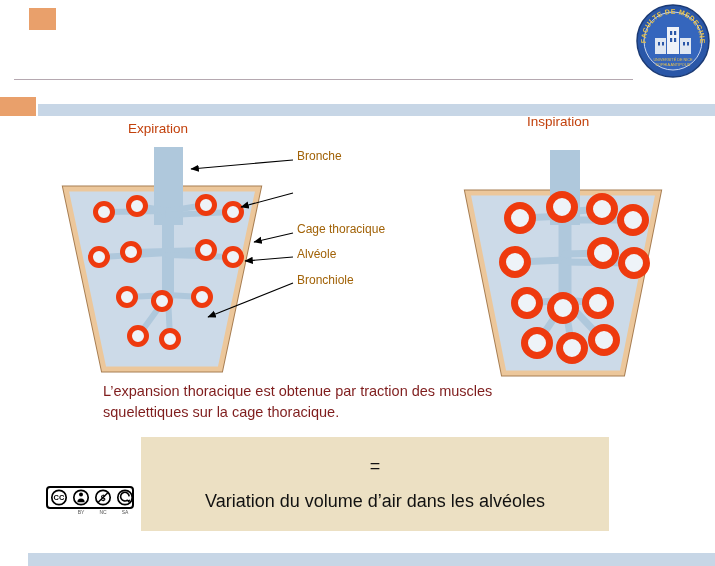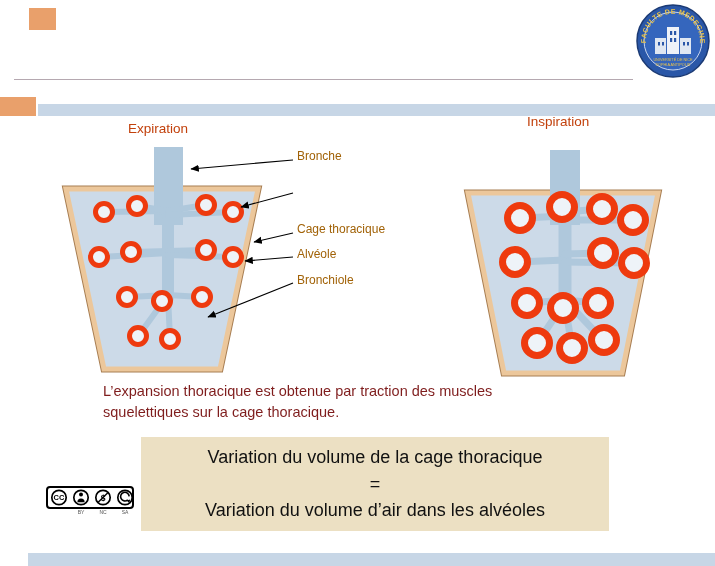--- a/index.html
+++ b/index.html
@@ -171,21 +171,20 @@
     <line x1="293" y1="160" x2="191" y2="169" stroke="#000" stroke-width="1.2" marker-end="url(#ah)"></line>
     <line x1="293" y1="193" x2="241" y2="207" stroke="#000" stroke-width="1.2" marker-end="url(#ah)"></line>
     <line x1="293" y1="233" x2="254" y2="242" stroke="#000" stroke-width="1.2" marker-end="url(#ah)"></line>
     <line x1="293" y1="257" x2="245" y2="261" stroke="#000" stroke-width="1.2" marker-end="url(#ah)"></line>
     <line x1="293" y1="283" x2="208" y2="317" stroke="#000" stroke-width="1.2" marker-end="url(#ah)"></line>
   </svg>
 
   <p class="paragraph">L’expansion thoracique est obtenue par traction des muscles squelettiques sur la cage thoracique.</p>
 
   <div class="eq-box">
-    <div>Variation du volume de la cage thoracique</div>
     <div>=</div>
     <div>Variation du volume d’air dans les alvéoles</div>
   </div>
 
   <svg class="cc-badge" width="88" height="30" viewBox="0 0 88 30">
     <rect x="1" y="1" width="86" height="21" rx="3" fill="#fff" stroke="#000" stroke-width="2"></rect>
     <g>
       <circle cx="13" cy="11.5" r="7.2" fill="none" stroke="#000" stroke-width="1.7"></circle>
       <text x="13" y="14.3" font-size="7.5" font-weight="bold" text-anchor="middle">CC</text>
     </g>

